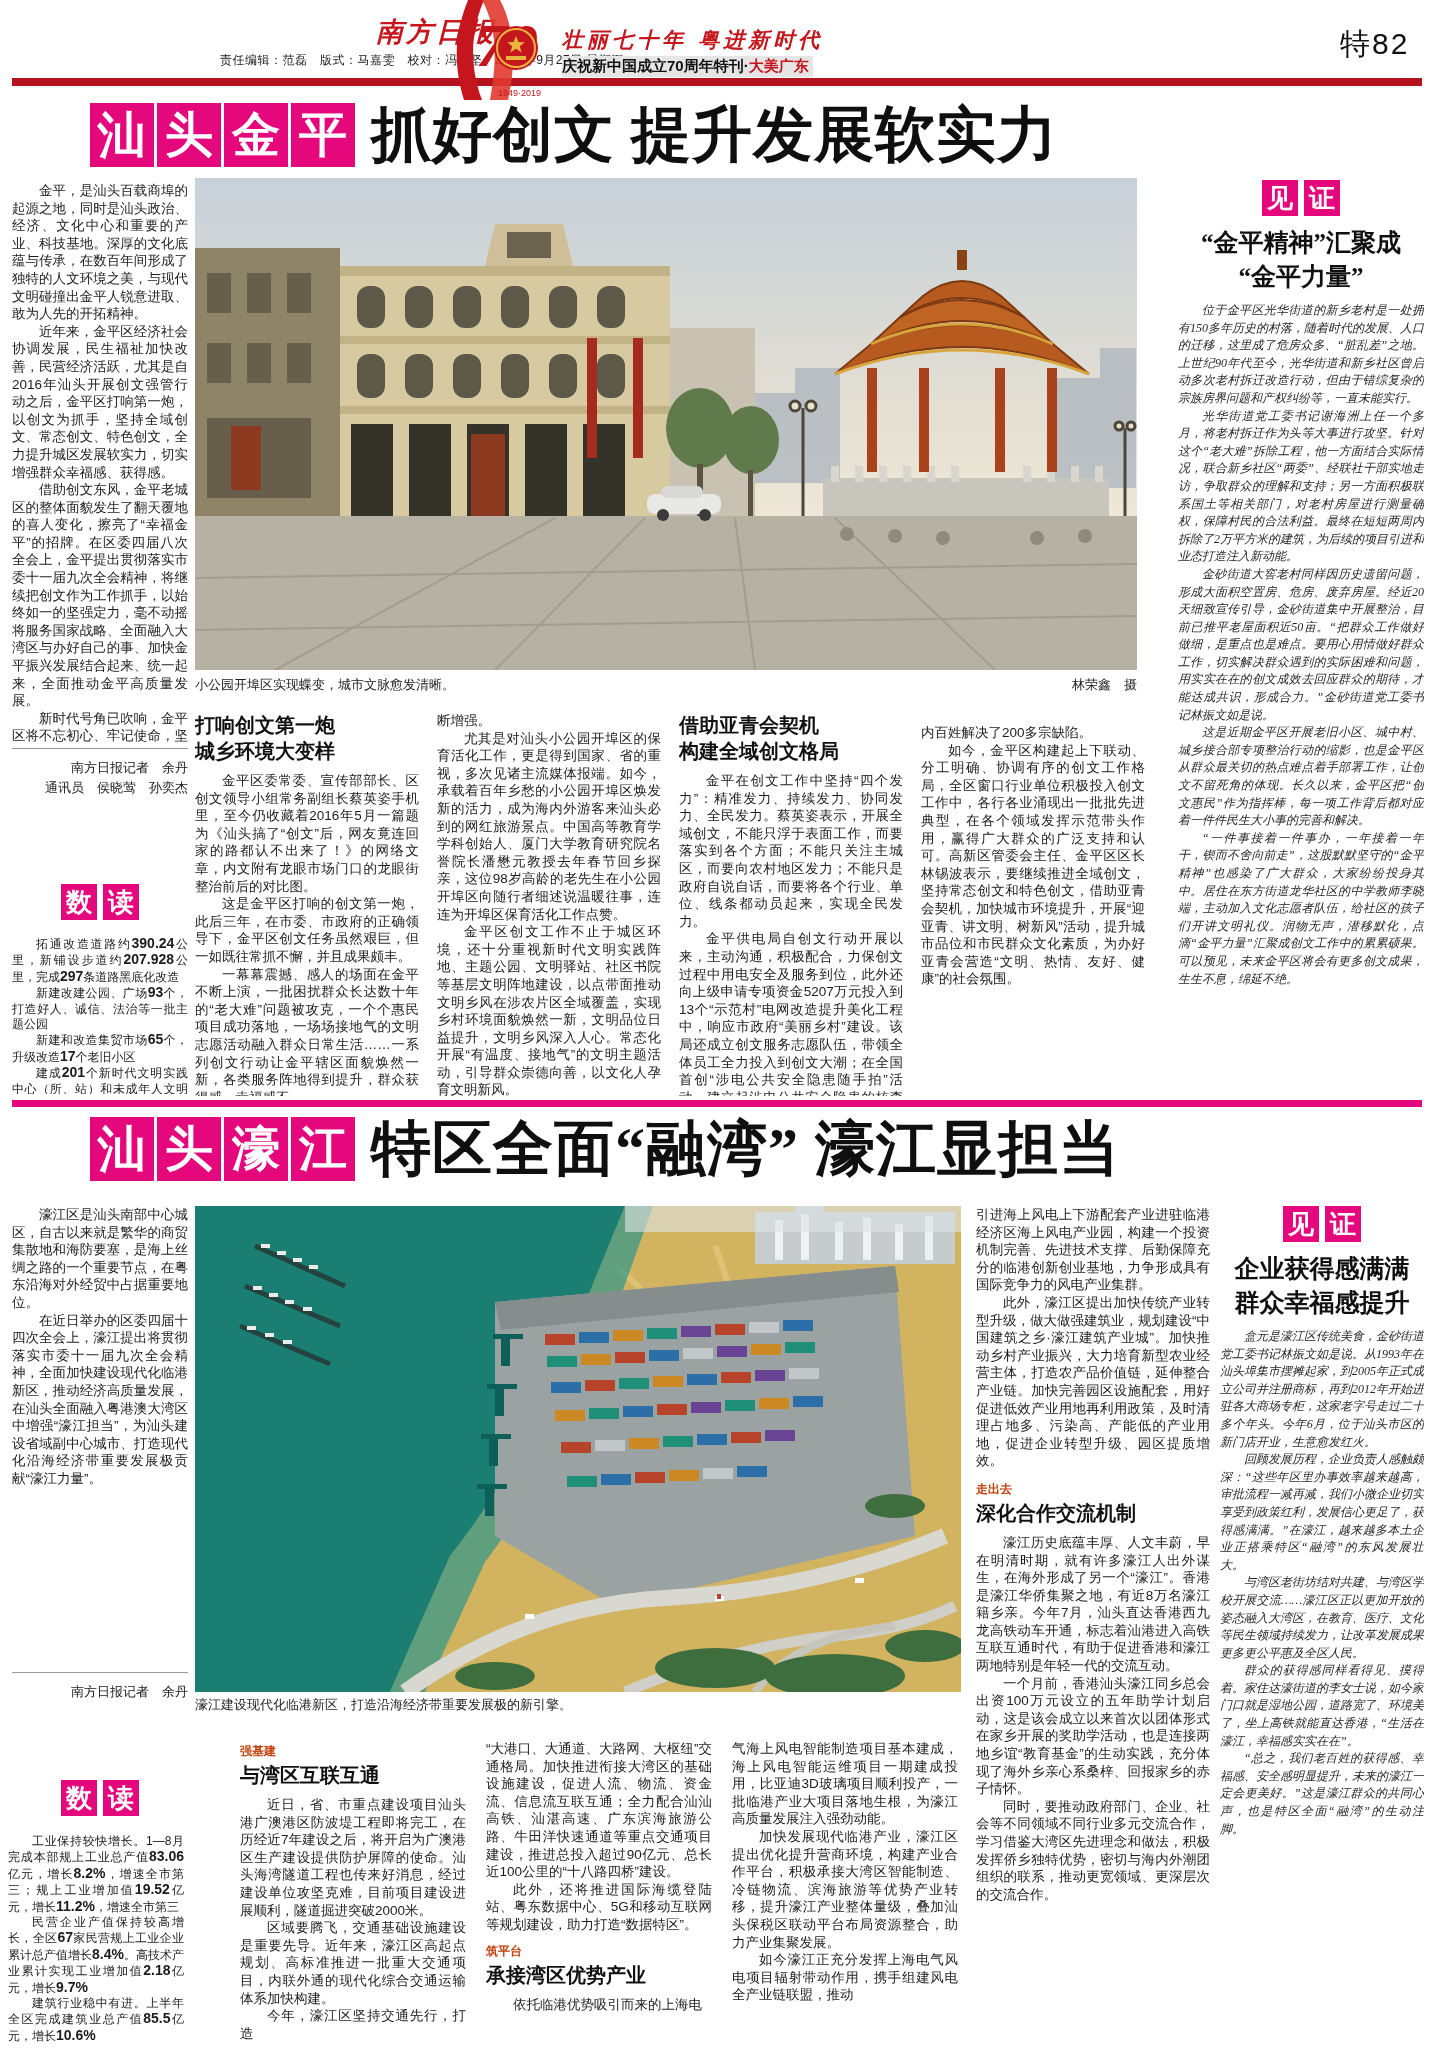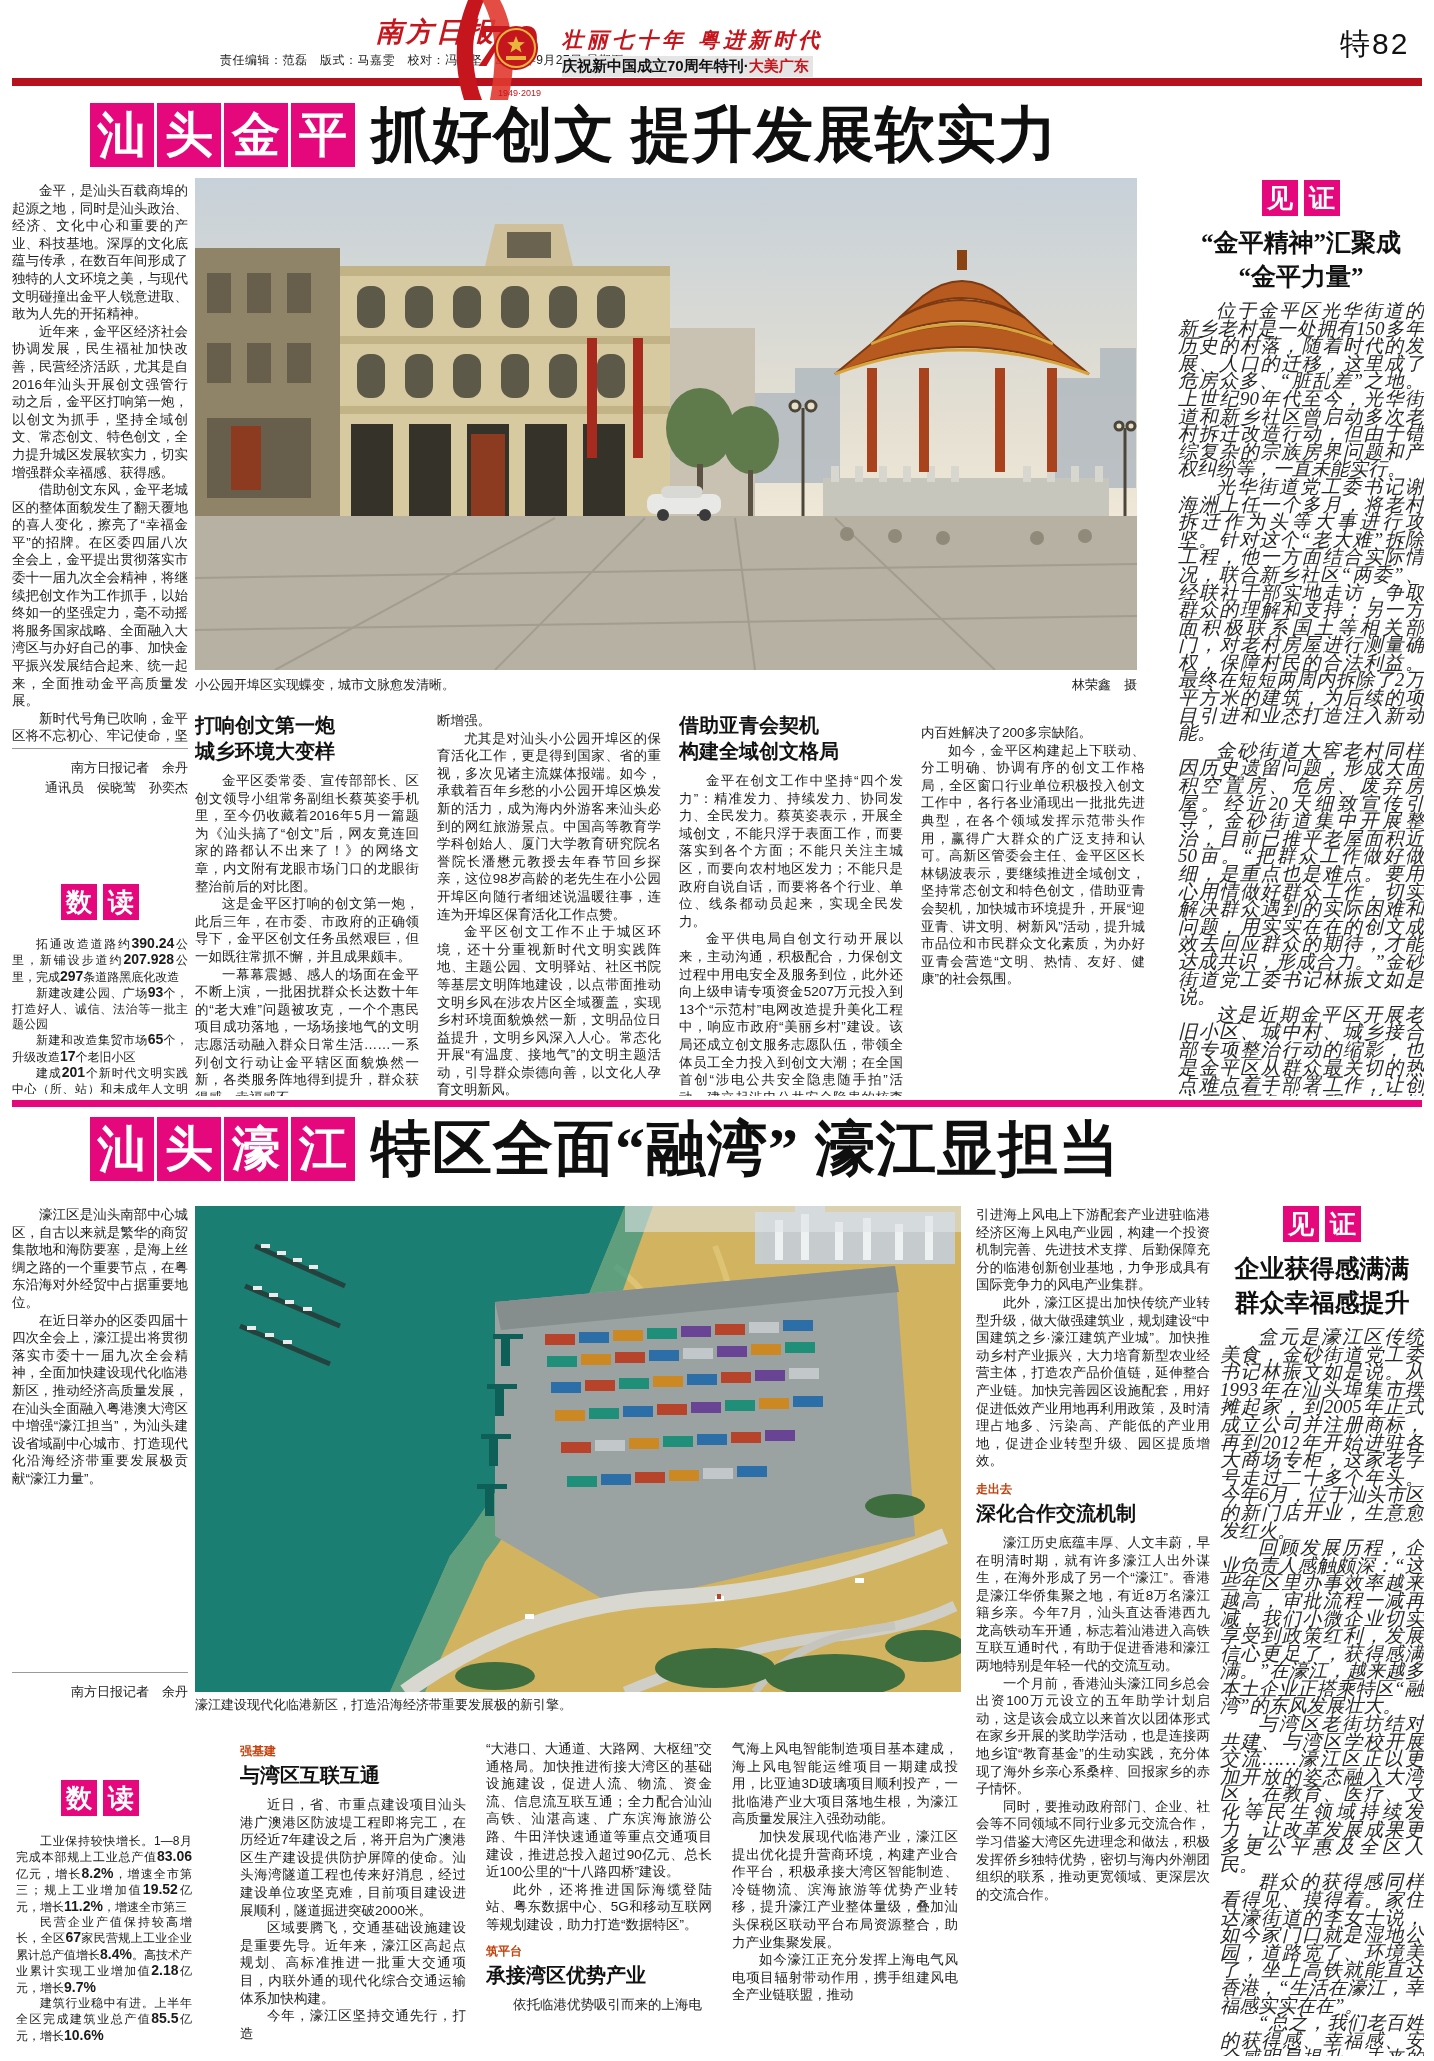--- a/index.html
+++ b/index.html
@@ -34,21 +34,21 @@
   .badge{display:flex;justify-content:center;gap:6px;}
   .badge span{width:36px;height:36px;background:#e5087c;color:#fff;display:flex;align-items:center;
               justify-content:center;font-family:"Liberation Serif",serif;font-weight:700;font-size:26px;}
   .shudu{font-size:12px;line-height:15.4px;text-align:justify;overflow:hidden;}
   .shudu p{margin:0;text-indent:2em;}
   .shudu b{font-size:14px;}
   .caption{font-size:13px;color:#222;display:flex;justify-content:space-between;}
   
   .jz-title{font-family:"Liberation Serif",serif;font-weight:700;font-size:25px;line-height:34px;
             color:#101010;text-align:center;margin:10px 0 8px;}
-  .kaiti{font-family:"Liberation Serif","DejaVu Serif",serif;font-style:italic;font-size:19px;
+  .kaiti{font-family:"Liberation Serif","DejaVu Serif",serif;font-style:italic;font-size:12px;
          line-height:17.6px;text-align:justify;color:#262626;overflow:hidden;}
   .kaiti p{margin:0;text-indent:2em;}
   .pinkbar{background:#e5087c;height:7px;}
   .photo{display:block;}
 </style>
 </head>
 <body>
 
 <div class="page">
 
@@ -294,21 +294,21 @@
     <p>濠江区是汕头南部中心城区，自古以来就是繁华的商贸集散地和海防要塞，是海上丝绸之路的一个重要节点，在粤东沿海对外经贸中占据重要地位。</p>
     <p>在近日举办的区委四届十四次全会上，濠江提出将贯彻落实市委十一届九次全会精神，全面加快建设现代化临港新区，推动经济高质量发展，在汕头全面融入粤港澳大湾区中增强“濠江担当”，为汕头建设省域副中心城市、打造现代化沿海经济带重要发展极贡献“濠江力量”。</p>
   </div>
   <div class="abs byline" style="left:12px;top:1672px;width:176px;">
     <div>南方日报记者　余丹</div>
   </div>
   <div class="abs badge" style="left:12px;top:1780px;width:176px;">
     <span>数</span>
     <span>读</span>
   </div>
-  <div class="abs shudu" style="left:16px;top:1834px;width:176px;height:222px;">
+  <div class="abs shudu" style="left:8px;top:1834px;width:176px;height:222px;">
     <p>工业保持较快增长。1—8月完成本部规上工业总产值<b>83.06</b>亿元，增长<b>8.2%</b>，增速全市第三；规上工业增加值<b>19.52</b>亿元，增长<b>11.2%</b>，增速全市第三</p>
     <p>民营企业产值保持较高增长，全区<b>67</b>家民营规上工业企业累计总产值增长<b>8.4%</b>。高技术产业累计实现工业增加值<b>2.18</b>亿元，增长<b>9.7%</b></p>
     <p>建筑行业稳中有进。上半年全区完成建筑业总产值<b>85.5</b>亿元，增长<b>10.6%</b></p>
   </div>
 
   <div class="abs" style="left:195px;top:1206px;width:766px;height:486px;">
     <svg class="photo" width="766" height="486" viewBox="0 0 766 486">
       <rect width="766" height="486" fill="#d2b35f"></rect>
       <g stroke="#e3ca7c" stroke-width="6" opacity="0.7">
         <path d="M420,60 Q500,120 470,220" fill="none"></path>

